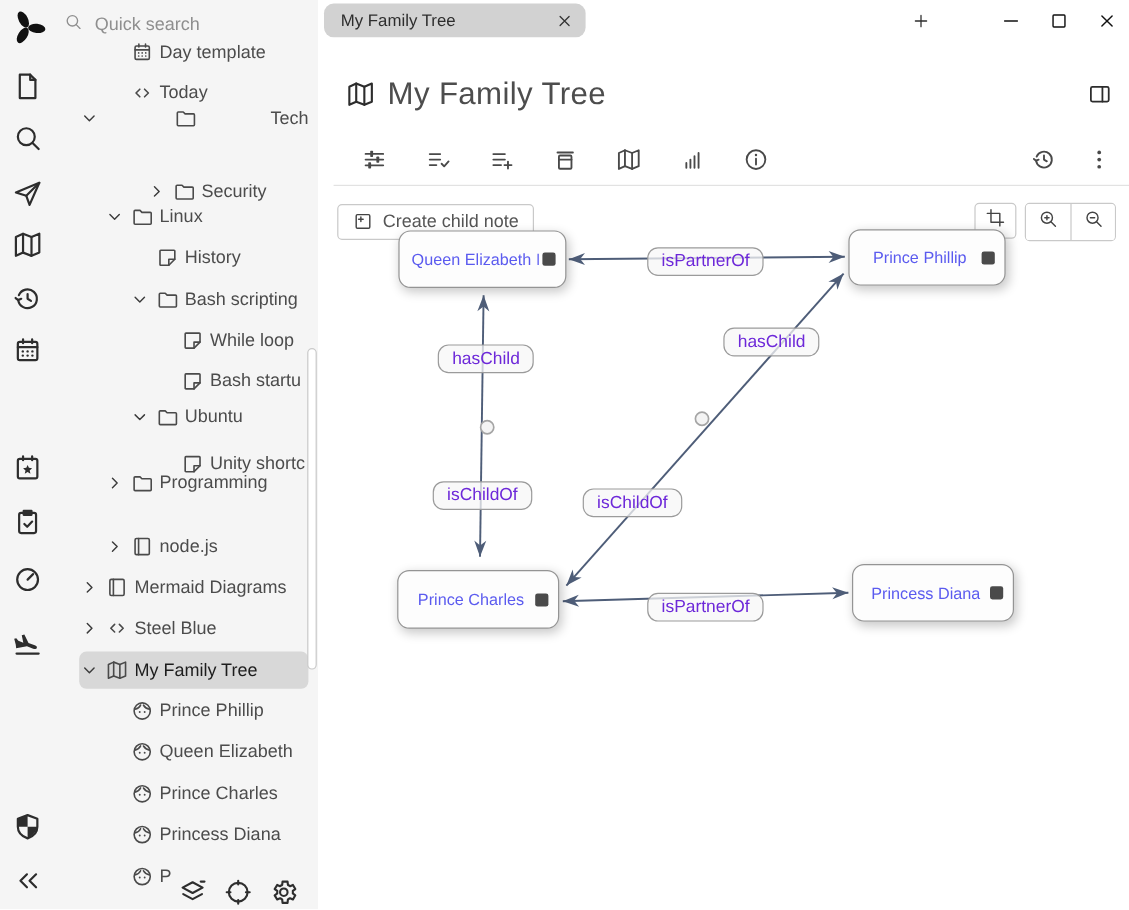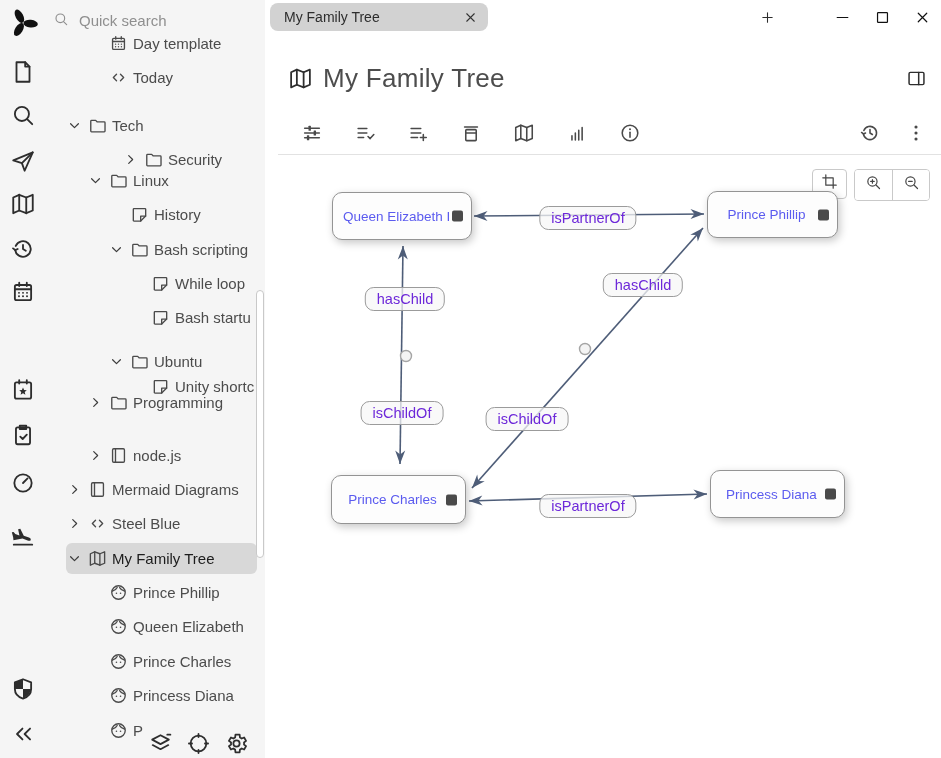--- a/index.html
+++ b/index.html
@@ -175,21 +175,21 @@
         </div>
         <div class="tree-row" style="top: 61.85px; padding-left: 21px;">
           <span class="expander"></span>
           <span class="t-icon">
             <svg viewBox="0 0 24 24" fill="none" stroke="currentColor" stroke-width="1.7" stroke-linecap="round" stroke-linejoin="round">
               <path d="M9.5 8l-4 4 4 4M14.5 8l4 4-4 4"></path>
             </svg>
           </span>
           <span class="t-label">Today</span>
         </div>
-        <div class="tree-row" style="top: 110px; padding-left: 0px;">
+        <div class="tree-row" style="top: 83px; padding-left: 0px; justify-content: space-between;">
           <span class="expander">
             <svg viewBox="0 0 24 24" fill="none" stroke="currentColor" stroke-width="1.7" stroke-linecap="round" stroke-linejoin="round">
               <path d="M6.5 9.5l5.5 5.5 5.5-5.5"></path>
             </svg>
           </span>
           <span class="t-icon">
             <svg viewBox="0 0 24 24" fill="none" stroke="currentColor" stroke-width="1.7" stroke-linecap="round" stroke-linejoin="round">
               <path d="M3.5 19V6.5a1 1 0 0 1 1-1h5.2l2 2h8.8a1 1 0 0 1 1 1V19a1 1 0 0 1-1 1h-16a1 1 0 0 1-1-1z"></path>
             </svg>
           </span>
@@ -257,21 +257,21 @@
         <div class="tree-row" style="top: 302.3px; padding-left: 63px;">
           <span class="expander"></span>
           <span class="t-icon">
             <svg viewBox="0 0 24 24" fill="none" stroke="currentColor" stroke-width="1.7" stroke-linecap="round" stroke-linejoin="round">
               <path d="M5 4.5h14a.8.8 0 0 1 .8.8V14l-6.3 6.3H5a.8.8 0 0 1-.8-.8V5.3a.8.8 0 0 1 .8-.8z"></path>
               <path d="M13.5 20.3V14h6.3"></path>
             </svg>
           </span>
           <span class="t-label">Bash startu</span>
         </div>
-        <div class="tree-row" style="top: 346px; padding-left: 42px;">
+        <div class="tree-row" style="top: 332px; padding-left: 42px;">
           <span class="expander">
             <svg viewBox="0 0 24 24" fill="none" stroke="currentColor" stroke-width="1.7" stroke-linecap="round" stroke-linejoin="round">
               <path d="M6.5 9.5l5.5 5.5 5.5-5.5"></path>
             </svg>
           </span>
           <span class="t-icon">
             <svg viewBox="0 0 24 24" fill="none" stroke="currentColor" stroke-width="1.7" stroke-linecap="round" stroke-linejoin="round">
               <path d="M3.5 19V6.5a1 1 0 0 1 1-1h5.2l2 2h8.8a1 1 0 0 1 1 1V19a1 1 0 0 1-1 1h-16a1 1 0 0 1-1-1z"></path>
             </svg>
           </span>
@@ -533,20 +533,27 @@
                 <g fill="currentColor" stroke="none">
                   <circle cx="12" cy="5.5" r="1.7"></circle>
                   <circle cx="12" cy="12" r="1.7"></circle>
                   <circle cx="12" cy="18.5" r="1.7"></circle>
                 </g>
               </svg></span></span>
         </span>
     </div>
 
     <div class="map-toolbar">
+      <button class="create-btn">
+        <span class="cb-icon" id="cb-icon"><svg viewBox="0 0 24 24" fill="none" stroke="currentColor" stroke-width="1.7" stroke-linecap="round" stroke-linejoin="round">
+              <rect x="4" y="4" width="16" height="16" rx="1.5"></rect>
+              <path d="M9.5 6.8v5.4M6.8 9.5h5.4"></path>
+            </svg></span>
+        <span>Create child note</span>
+      </button>
       <div class="zoom-ctrls" id="zoom-ctrls">
           <span class="zbtn single">
             <span><svg viewBox="0 0 24 24" fill="none" stroke="currentColor" stroke-width="1.7" stroke-linecap="round" stroke-linejoin="round">
                 <path d="M6.8 2.5v14.7h14.7"></path>
                 <path d="M2.5 6.8h14.7v14.7"></path>
               </svg></span>
           </span>
           <span class="zgroup">
             <span class="zbtn">
               <span><svg viewBox="0 0 24 24" fill="none" stroke="currentColor" stroke-width="1.7" stroke-linecap="round" stroke-linejoin="round">

